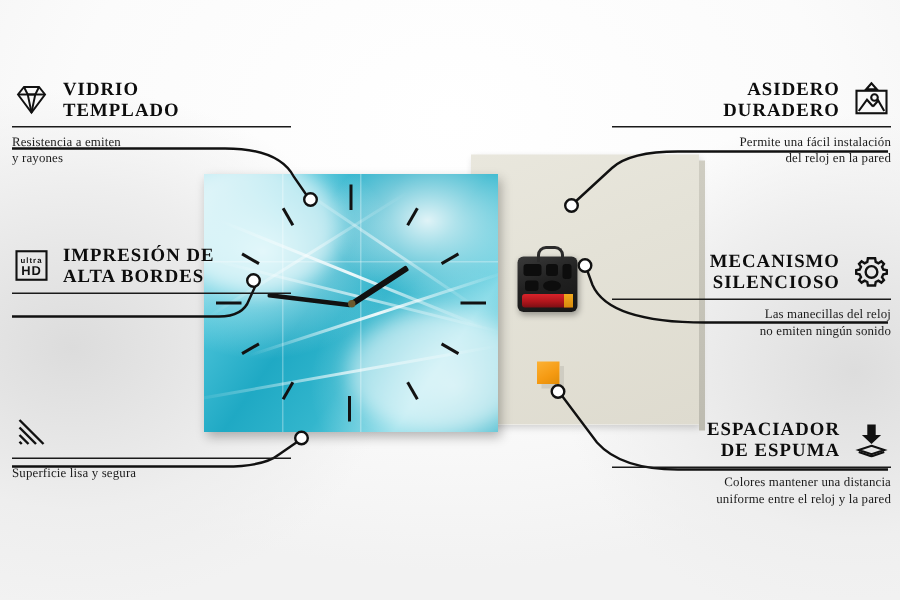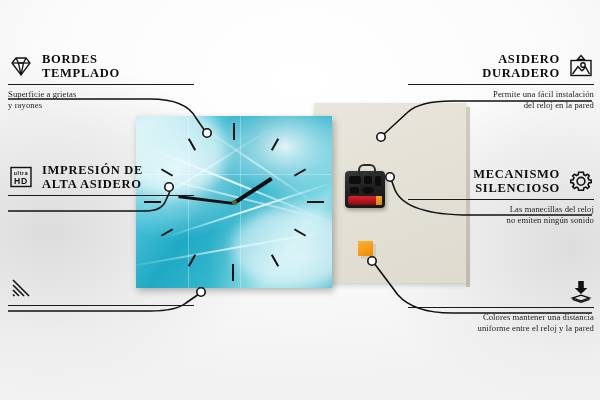--- a/index.html
+++ b/index.html
@@ -181,57 +181,58 @@
         <svg viewBox="0 0 26 24" width="26" height="24">
           <g fill="none" stroke="#111" stroke-width="1.3">
             <path d="M4 9 L13 21 L22 9 L18 4 L8 4 Z"></path>
             <path d="M4 9 L22 9"></path>
               <path d="M8 4 L10.5 9 L13 21"></path>
               <path d="M18 4 L15.5 9 L13 21"></path>
             <path d="M10.5 9 L15.5 9"></path>
           </g>
         </svg>
       </span>
-      <span class="ttxt">BORDES
+      <span class="ttxt">VIDRIO
 TEMPLADO</span>
     </div>
     <div class="rule"></div>
-    <div class="cdesc">Superficie a grietas
+    <div class="cdesc">Resistencia a emiten
 y rayones</div>
   </div>
 
   <div class="callout left" style="top:163px">
     <div class="ctitle">
       <span class="ico">
         <svg viewBox="0 0 26 24" width="26" height="24">
           <rect x="3" y="2.5" width="20" height="19" fill="none" stroke="#111" stroke-width="1.4"></rect>
           <text x="13" y="10" font-family="Liberation Sans, sans-serif" font-size="5.2" text-anchor="middle" fill="#111">ultra</text>
           <text x="13" y="18.5" font-family="Liberation Sans, sans-serif" font-size="8.6" font-weight="bold" text-anchor="middle" fill="#111">HD</text>
         </svg>
       </span>
       <span class="ttxt">IMPRESIÓN DE
-ALTA ASIDERO</span>
+ALTA BORDES</span>
     </div>
     <div class="rule"></div>
   </div>
 
   <div class="callout left" style="top:277px">
     <div class="ctitle">
       <span class="ico">
         <svg viewBox="0 0 26 24" width="26" height="24">
           <g stroke="#111" stroke-width="1.6">
             <path d="M5 3 L21 19"></path>
               <path d="M5 8 L16 19"></path>
               <path d="M5 13 L11 19"></path>
               <path d="M5 17.5 L6.5 19"></path>
           </g>
         </svg>
       </span>
     </div>
     <div class="rule"></div>
+    <div class="cdesc">Superficie lisa y segura</div>
   </div>
 
   <div class="callout right" style="top:52px">
     <div class="ctitle">
       <span class="ico">
         <svg viewBox="0 0 26 24" width="26" height="24">
           <g fill="none" stroke="#111" stroke-width="1.4">
             <path d="M13 1.5 L9.5 5.5 L16.5 5.5 Z"></path>
             <rect x="3" y="6.5" width="20" height="15"></rect>
             <path d="M4.5 20 L10 12.5 L14 17"></path>
@@ -270,19 +271,21 @@
     <div class="ctitle">
       <span class="ico">
         <svg viewBox="0 0 26 24" width="26" height="24">
           <g fill="none" stroke="#111" stroke-width="1.4">
             <path d="M10.2 2 L15.8 2 L15.8 9 L19.4 9 L13 15 L6.6 9 L10.2 9 Z" fill="#111" stroke="none"></path>
             <path d="M13 16.2 L21.5 19 L13 21.8 L4.5 19 Z"></path>
             <path d="M4.5 20.4 L13 23.2 L21.5 20.4"></path>
           </g>
         </svg>
       </span>
+      <span class="ttxt">ESPACIADOR
+DE ESPUMA</span>
     </div>
     <div class="rule"></div>
     <div class="cdesc">Colores mantener una distancia
 uniforme entre el reloj y la pared</div>
   </div>
 
 </div>
 
 </body></html>

